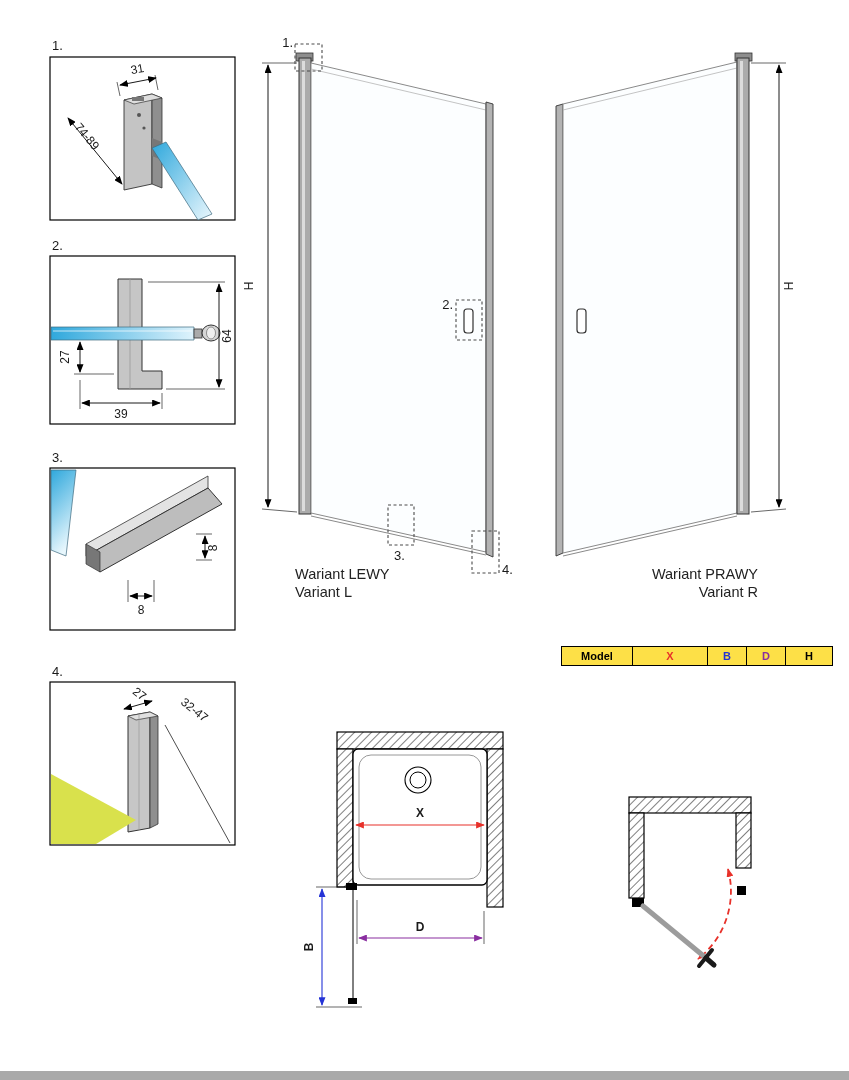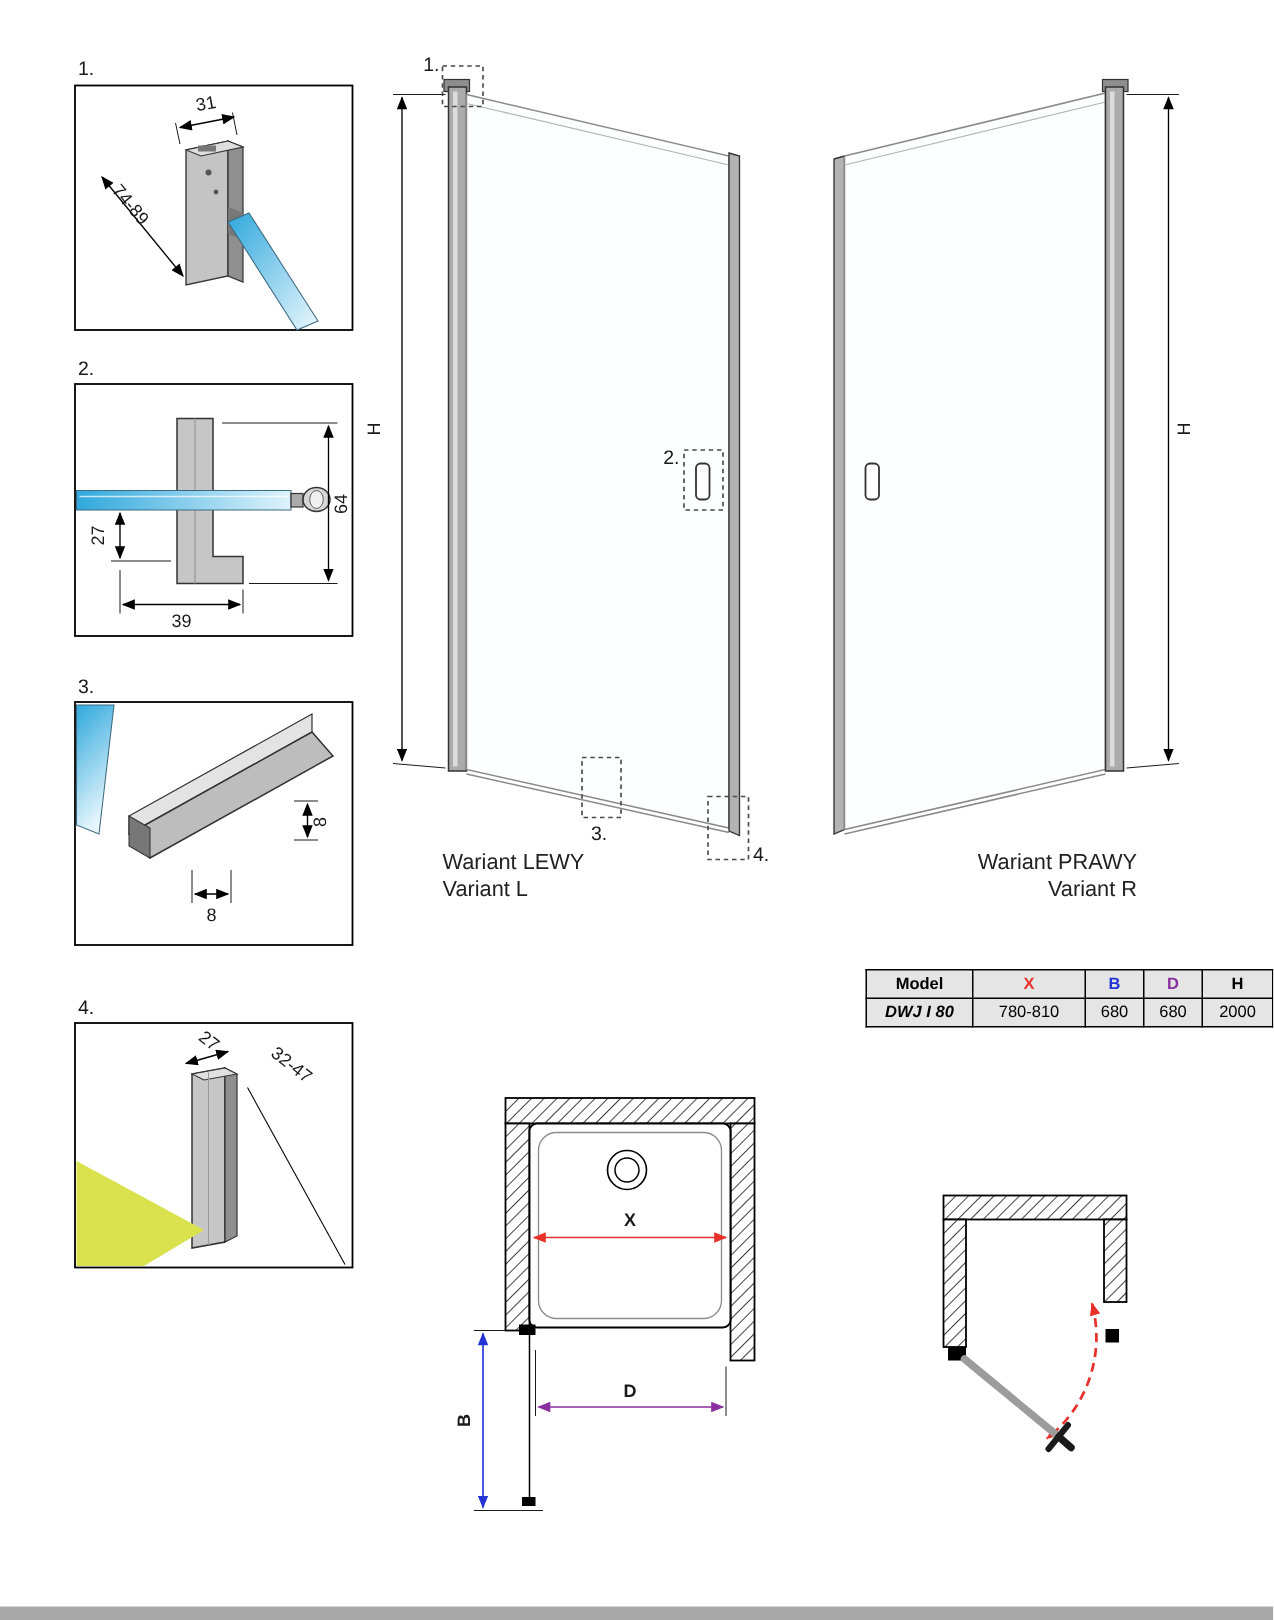--- a/index.html
+++ b/index.html
@@ -8,21 +8,21 @@
   .canvas > svg{position:absolute;left:0;top:0;}
   svg text{font-family:"Liberation Sans",sans-serif;fill:#1a1a1a;}
   .dim{font-size:12px;}
   .lbl{font-size:13px;}
   .variant{font-size:14.5px;fill:#222;}
   .ext{stroke:#000;stroke-width:0.6;}
   .dimline{stroke:#000;stroke-width:0.9;fill:none;}
   .callout{fill:none;stroke:#4a4a4a;stroke-width:1.1;stroke-dasharray:3 2.5;}
   .box{fill:#fff;stroke:#000;stroke-width:1.2;}
   .spec-table{position:absolute;left:561px;top:646px;border-collapse:collapse;
-              font-size:11px;color:#000;background:#e5e5e5;margin-left:16px;}
+              font-size:11px;color:#000;background:#fde047;}
   .spec-table th,.spec-table td{border:1px solid #000;text-align:center;
               padding:1px 6px;height:16px;font-weight:bold;white-space:nowrap;}
   .spec-table td{font-weight:normal;}
   .spec-table td.model{font-weight:bold;font-style:italic;}
   .c-model{min-width:58px}.c-x{min-width:62px}.c-b{min-width:26px}
   .c-d{min-width:26px}.c-h{min-width:34px}
   .hx{color:#e8312a}.hb{color:#2433d6}.hd{color:#8a2ea0}
   .footer-bar{position:absolute;left:0;bottom:0;width:100%;height:9px;background:#a9a9a9;}
 </style>
 </head>
@@ -236,24 +236,17 @@
     <thead>
       <tr>
         <th class="c-model">Model</th>
         <th class="c-x hx">X</th>
         <th class="c-b hb">B</th>
         <th class="c-d hd">D</th>
         <th class="c-h">H</th>
       </tr>
     </thead>
     <tbody>
-      <tr>
-        <td class="model">DWJ I 80</td>
-        <td>780-810</td>
-        <td>680</td>
-        <td>680</td>
-        <td>2000</td>
-      </tr>
     </tbody>
   </table>
 
   <div class="footer-bar"></div>
 </div>
 
 </body></html>

